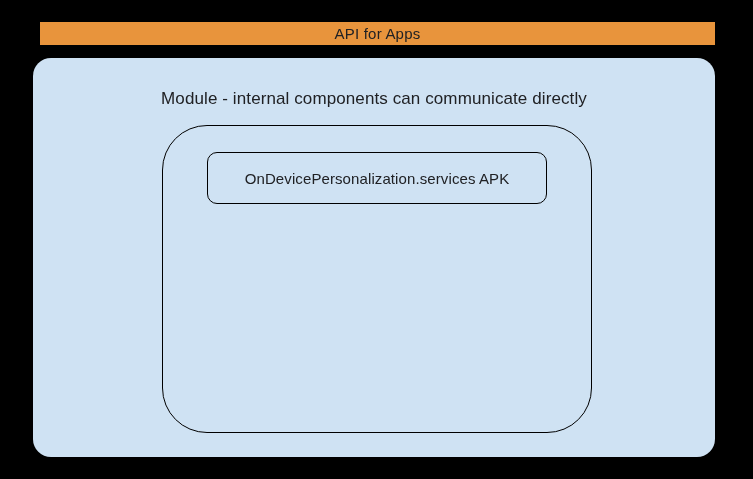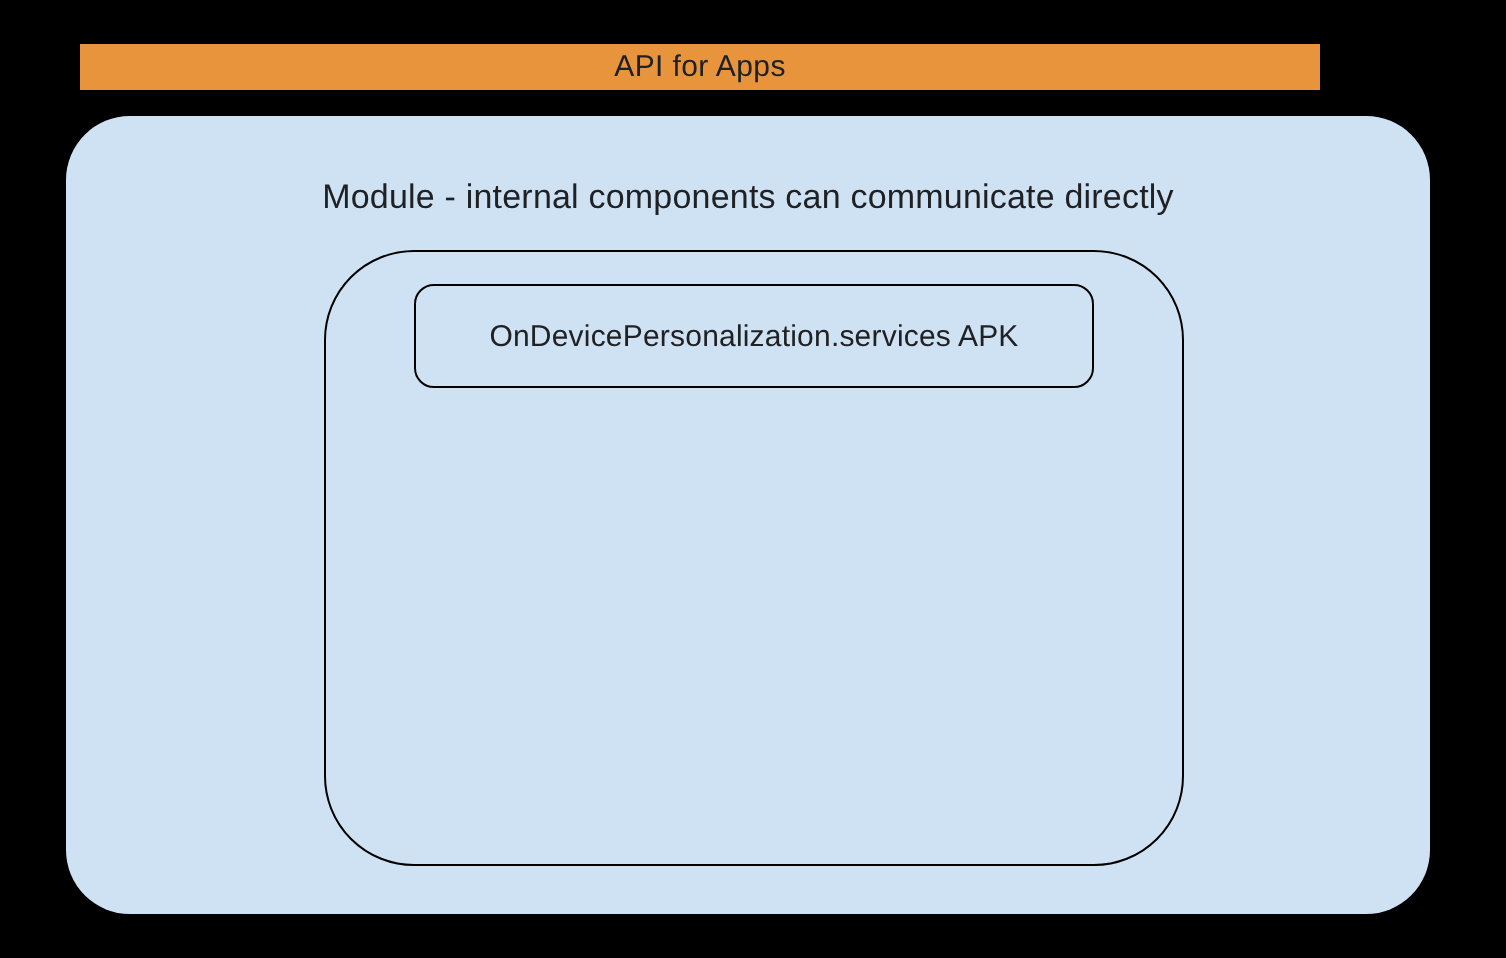--- a/index.html
+++ b/index.html
@@ -15,34 +15,34 @@
     background: var(--bg);
     font-family: "Liberation Sans", sans-serif;
     overflow: hidden;
     position: relative;
   }
   .stage { position: absolute; inset: 0; }
 
   .banner {
     position: absolute;
     left: 40px; top: 22px;
-    width: 620px; height: 23px;
+    width: 675px; height: 23px;
     background: var(--orange);
     color: var(--ink);
     display: flex; align-items: center; justify-content: center;
     font-size: 15px;
     letter-spacing: 0.2px;
   }
 
   .module {
     position: absolute;
     left: 33px; top: 58px;
     width: 682px; height: 399px;
     background: var(--blue);
-    border-radius: 32px;
+    border-radius: 18px;
   }
 
   .module-title {
     position: absolute;
     left: 0; top: 31px;
     width: 100%;
     text-align: center;
     color: var(--ink);
     font-size: 17px;
     letter-spacing: 0.1px;
@@ -50,21 +50,21 @@
 
   .inner-container {
     position: absolute;
     left: 129px; top: 67px;
     width: 430px; height: 308px;
     border: 1px solid var(--line);
     border-radius: 45px;
     display: flex;
     flex-direction: column;
     align-items: center;
-    padding-top: 16px;
+    padding-top: 26px;
   }
 
   .component-box {
     width: 340px; height: 52px;
     border: 1.2px solid var(--line);
     border-radius: 10px;
     background: var(--blue);
     display: flex; align-items: center; justify-content: center;
     color: var(--ink);
     font-size: 15px;

